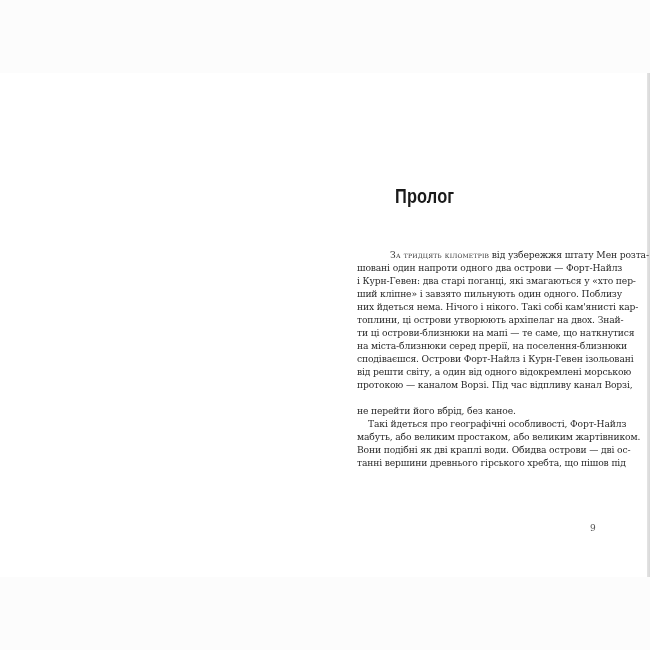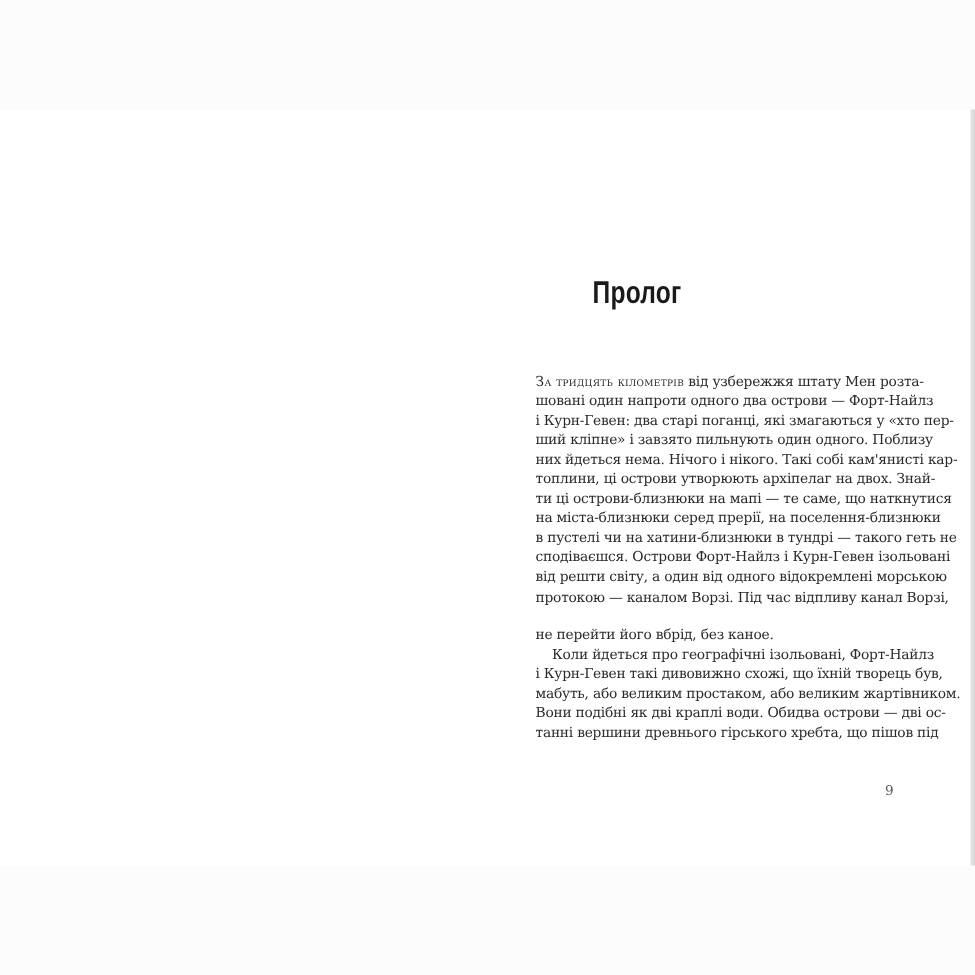--- a/index.html
+++ b/index.html
@@ -69,20 +69,21 @@
     .line.last {
       text-align-last: left;
       margin-top: 12px;
     }
     .line.indent {
       padding-left: 11px;
     }
     .smallcaps {
       font-variant: small-caps;
       letter-spacing: 0.2px;
+      margin-left: 33px;
     }
     .page-number {
       position: absolute;
       left: 590px;
       top: 523px;
       font-family: "DejaVu Serif", serif;
       font-size: 9px;
       color: #555;
     }
   </style>
@@ -96,25 +97,23 @@
 
 <div class="body-text">
   <span class="line"><span class="smallcaps">За тридцять кілометрів</span><span> від узбережжя штату Мен розта-</span></span>
   <span class="line">шовані один напроти одного два острови — Форт-Найлз</span>
   <span class="line">і Курн-Гевен: два старі поганці, які змагаються у «хто пер-</span>
   <span class="line">ший кліпне» і завзято пильнують один одного. Поблизу</span>
   <span class="line">них йдеться нема. Нічого і нікого. Такі собі кам'янисті кар-</span>
   <span class="line">топлини, ці острови утворюють архіпелаг на двох. Знай-</span>
   <span class="line">ти ці острови-близнюки на мапі — те саме, що наткнутися</span>
   <span class="line">на міста-близнюки серед прерії, на поселення-близнюки</span>
-  <span class="line">в пустелі чи на хатини-близнюки в тундрі — такого геть не</span>
   <span class="line">сподіваєшся. Острови Форт-Найлз і Курн-Гевен ізольовані</span>
   <span class="line">від решти світу, а один від одного відокремлені морською</span>
   <span class="line">протокою — каналом Ворзі. Під час відпливу канал Ворзі,</span>
   <span class="line last">не перейти його вбрід, без каное.</span>
-  <span class="line indent">Коли йдеться про географічні ізольовані, Форт-Найлз</span>
-  <span class="line">і Курн-Гевен такі дивовижно схожі, що їхній творець був,</span>
+  <span class="line indent">Такі йдеться про географічні особливості, Форт-Найлз</span>
   <span class="line">мабуть, або великим простаком, або великим жартівником.</span>
   <span class="line">Вони подібні як дві краплі води. Обидва острови — дві ос-</span>
   <span class="line">танні вершини древнього гірського хребта, що пішов під</span>
 </div>
 
 <div class="page-number">9</div>
 
 </body></html>

